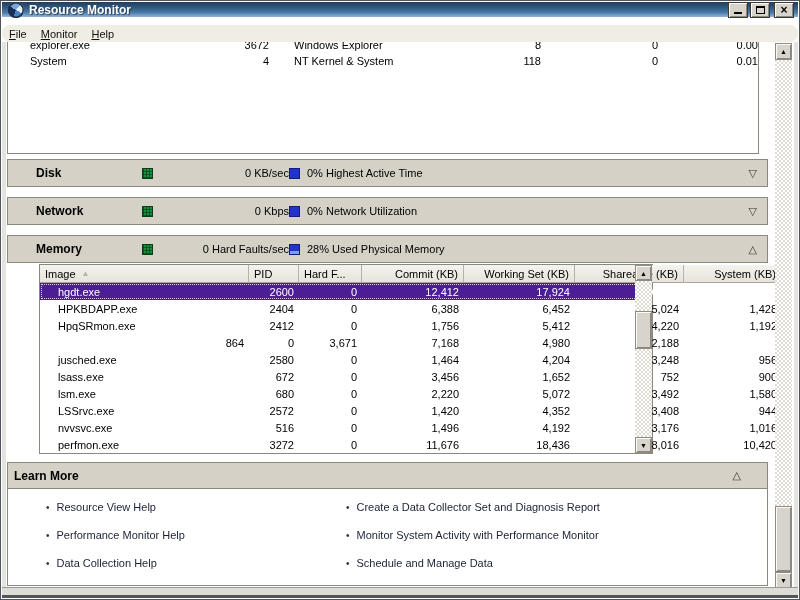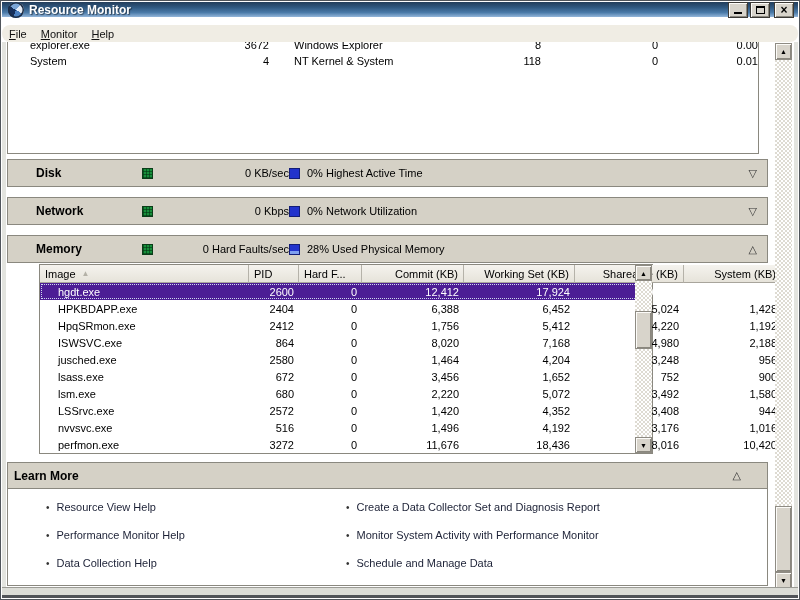--- a/index.html
+++ b/index.html
@@ -233,24 +233,23 @@
         <div class="mt-row">
           <span class="mc0">HpqSRmon.exe</span>
           <span class="mc1">2412</span>
           <span class="mc2">0</span>
           <span class="mc3">1,756</span>
           <span class="mc4">5,412</span>
           <span class="mc5">4,220</span>
           <span class="mc6">1,192</span>
         </div>
         <div class="mt-row">
-          <span class="mc0">ISWSVC.exe</span>
           <span class="mc1">864</span>
           <span class="mc2">0</span>
-          <span class="mc3">8,020</span>
+          <span class="mc3">3,671</span>
           <span class="mc4">7,168</span>
           <span class="mc5">4,980</span>
           <span class="mc6">2,188</span>
         </div>
         <div class="mt-row">
           <span class="mc0">jusched.exe</span>
           <span class="mc1">2580</span>
           <span class="mc2">0</span>
           <span class="mc3">1,464</span>
           <span class="mc4">4,204</span>

